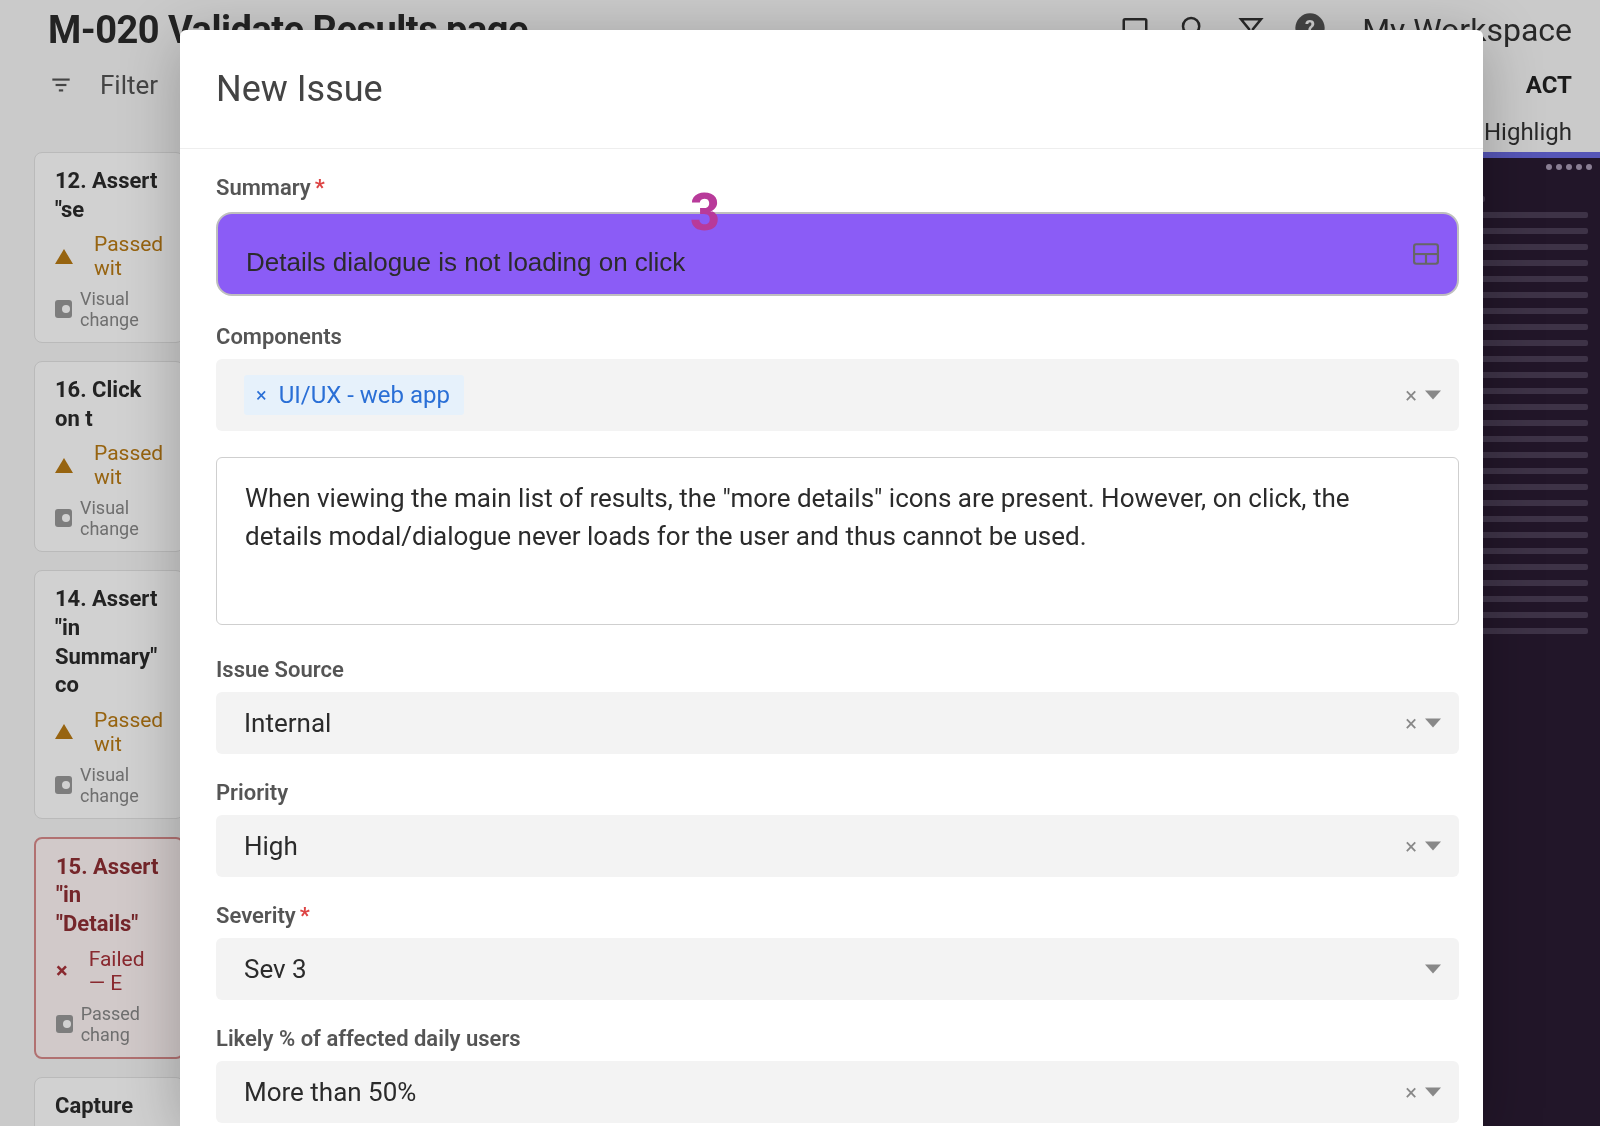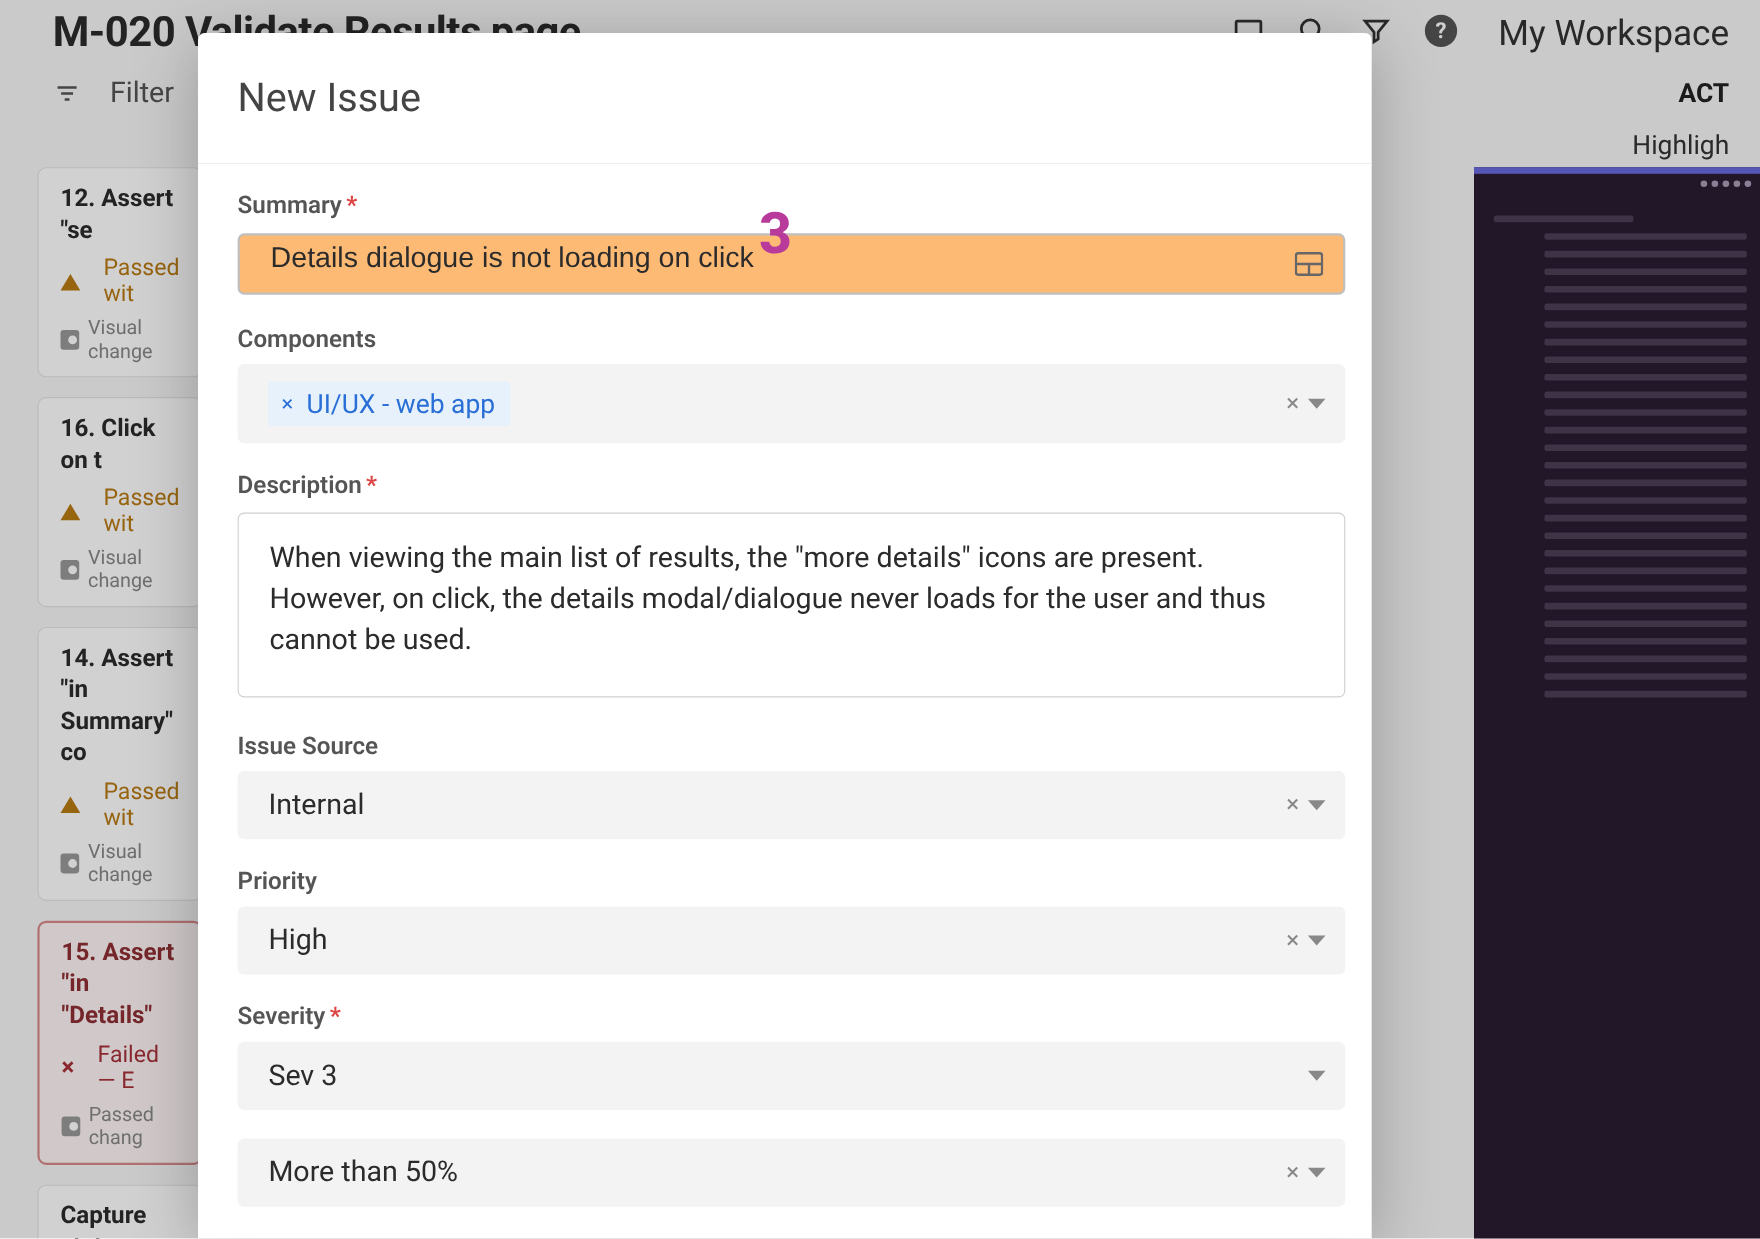--- a/index.html
+++ b/index.html
@@ -45,29 +45,29 @@
   .right-preview .chrome span { width: 6px; height: 6px; border-radius: 50%; background: #a99bb5; }
   .right-preview .lines { position: absolute; top: 38px; left: 18px; right: 12px; bottom: 10px; display: flex; flex-direction: column; gap: 10px; }
   .right-preview .line { height: 6px; background: rgba(200,190,220,0.22); border-radius: 2px; }
   .right-preview .line.short { width: 55%; }
   .right-preview .line.half { width: 80%; align-self: flex-end; }
 
   
   .dim { position: absolute; inset: 0; background: rgba(0,0,0,0.18); }
 
   
-  .modal { position: absolute; top: 30px; left: 180px; width: 1067px; bottom: 0; background: #fff; border-radius: 6px 6px 0 0; box-shadow: 0 10px 60px rgba(0,0,0,0.25); padding: 38px 0 0 0; overflow: hidden; }
+  .modal { position: absolute; top: 30px; left: 180px; width: 1303px; bottom: 0; background: #fff; border-radius: 6px 6px 0 0; box-shadow: 0 10px 60px rgba(0,0,0,0.25); padding: 38px 0 0 0; overflow: hidden; }
   .modal-inner { padding: 0 24px 0 36px; }
   .modal-title { font-size: 36px; color: #444; font-weight: 400; margin-bottom: 38px; }
   .divider { height: 1px; background: #eee; margin: 0 0 26px 0; }
   .field-label { font-size: 22px; font-weight: 600; color: #555; margin-bottom: 12px; }
   .req::after { content: "*"; color: #d44; margin-left: 4px; font-weight: 700; }
 
   .summary-input-wrap { position: relative; margin-bottom: 28px; }
-  .summary-input { width: 100%; border: 2px solid #bfbfbf; border-radius: 6px; padding: 5px 60px 16px 28px; font-size: 26px; color: #2b2b2b; background: #fdba74; }
+  .summary-input { width: 100%; border: 2px solid #bfbfbf; border-radius: 16px; padding: 33px 60px 16px 28px; font-size: 26px; color: #2b2b2b; background: #8b5cf6; }
   .summary-icon { position: absolute; right: 20px; top: 50%; transform: translateY(-50%); width: 26px; height: 22px; }
   .summary-icon svg { width: 100%; height: 100%; stroke: #666; fill: none; stroke-width: 2; }
 
   .anno3 { position: absolute; left: 690px; top: 182px; font-size: 52px; font-weight: 800; color: #b83a9a; z-index: 50; letter-spacing: -1px; }
 
   .gray-select { width: 100%; background: #f3f3f3; border-radius: 6px; padding: 16px 56px 16px 28px; font-size: 26px; color: #2b2b2b; position: relative; margin-bottom: 26px; display: flex; align-items: center; min-height: 62px; }
   .gray-select .controls { position: absolute; right: 18px; top: 50%; transform: translateY(-50%); display: flex; align-items: center; gap: 8px; color: #888; font-size: 22px; }
   .gray-select .controls .x { cursor: pointer; }
   .gray-select .controls .caret { width: 0; height: 0; border-left: 8px solid transparent; border-right: 8px solid transparent; border-top: 9px solid #888; }
 
@@ -247,21 +247,20 @@
       <span class="chip">
         <span class="chip-x">×</span>
         <span>UI/UX - web app</span>
       </span>
       <span class="controls">
           <span class="x">×</span>
           <span class="caret"></span>
         </span>
     </div>
 
-    <div class="field-label req">Description</div>
     <textarea class="desc-area" style="">When viewing the main list of results, the "more details" icons are present. However, on click, the details modal/dialogue never loads for the user and thus cannot be used.</textarea>
 
     <div class="field-label section-gap">Issue Source</div>
     <div class="gray-select">
       <span>Internal</span>
       <span class="controls">
           <span class="x">×</span>
           <span class="caret"></span>
         </span>
     </div>
@@ -276,20 +275,21 @@
     </div>
 
     <div class="field-label req section-gap">Severity</div>
     <div class="gray-select">
       <span>Sev 3</span>
       <span class="controls">
           <span class="caret"></span>
         </span>
     </div>
 
+    <div class="field-label section-gap">Likely % of affected daily users</div>
     <div class="gray-select">
       <span>More than 50%</span>
       <span class="controls">
           <span class="x">×</span>
           <span class="caret"></span>
         </span>
     </div>
 
   </div>
 </div>

